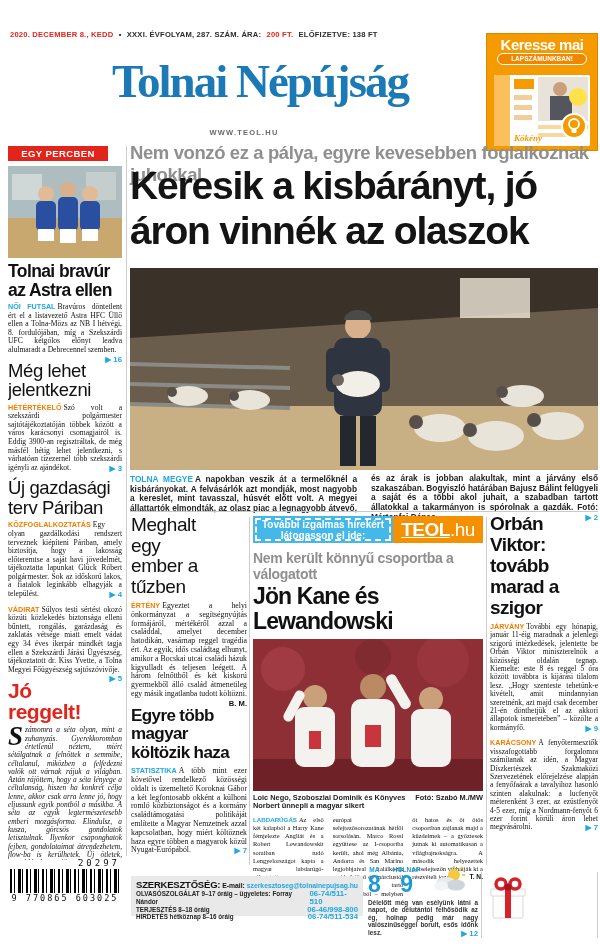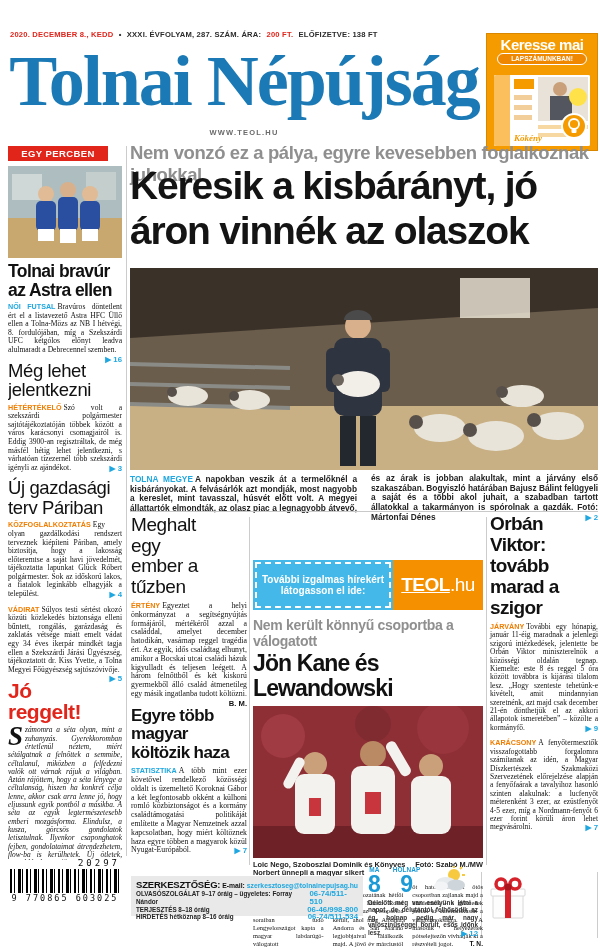--- a/index.html
+++ b/index.html
@@ -6,22 +6,22 @@
   body{width:600px;height:947px;background:#fff;font-family:"Liberation Serif",serif;}
   #page{position:relative;width:600px;height:947px;background:#fff;overflow:hidden;}
 
   
   .topbar{position:absolute;left:10px;top:30px;width:584px;font:bold 7.6px "Liberation Sans",sans-serif;color:#2b2b2b;letter-spacing:.2px;white-space:nowrap;}
   .topbar span{margin-right:3px;}
   .red{color:#e1251b;}
 
   
   .masthead{position:absolute;left:0;top:38px;width:488px;margin:0;text-align:center;
-    font-family:"Liberation Serif",serif;font-weight:bold;font-size:72px;line-height:86px;
-    color:#1b7ab5;letter-spacing:-2px;}
+    font-family:"Liberation Serif",serif;font-weight:bold;font-size:47px;line-height:86px;
+    color:#1b7ab5;letter-spacing:-2px;padding-left:16px;}
   .website{position:absolute;top:128px;left:0;width:488px;text-align:center;
     font:bold 7.5px "Liberation Sans",sans-serif;color:#6a6a6a;letter-spacing:1.2px;}
 
   
   .promo{position:absolute;left:486px;top:33px;width:112px;height:118px;background:#f59b00;
     border:1px solid #d98700;box-sizing:border-box;overflow:hidden;}
   .promo-h{font:bold 15px/17px "Liberation Sans",sans-serif;color:#fff;text-align:center;padding-top:2px;letter-spacing:-.5px;}
   .promo-badge{margin:0 auto;width:88px;background:#ef8700;border:1px solid #fff;border-radius:7px;
     color:#fff;font:bold 6.5px/8px "Liberation Sans",sans-serif;text-align:center;padding:1px 0;}
   .promo-cover{position:absolute;left:7px;top:41px;right:7px;bottom:4px;background:#fff;border-radius:2px;overflow:hidden;}
@@ -75,21 +75,21 @@
   
   .midcol{position:absolute;left:131px;top:515px;width:116px;}
   .midcol h3{margin:0 0 4px;color:#111;}
   .m-thin{font:400 19px/20.5px "Liberation Sans",sans-serif;letter-spacing:-.4px;width:86px;}
   .m-bold{font:bold 17px/18.5px "Liberation Sans",sans-serif;letter-spacing:-.6px;width:98px;margin-top:8px!important;}
   .midcol .body{font-size:7.8px;line-height:8.8px;}
   .byline{float:right;font:bold 7.6px "Liberation Sans",sans-serif;}
 
   
   .centercol{position:absolute;left:253px;top:516px;width:230px;}
-  .banner{display:flex;height:50px;margin-top:44px;}
+  .banner{display:flex;height:27px;}
   .banner-left{flex:1;background:#45b8ea;display:flex;align-items:center;justify-content:center;
     outline:2px dashed #fff;outline-offset:-4px;}
   .banner-left div{color:#fff;font:bold 10px/11px "Liberation Sans",sans-serif;text-align:center;}
   .banner-right{width:90px;background:#f59000;color:#fff;display:flex;align-items:center;justify-content:center;
     font-family:"Liberation Sans",sans-serif;font-size:19px;letter-spacing:-.5px;}
   .banner-right b{font-weight:bold;text-decoration:underline;}
   .fb-kicker{font:bold 14px "Liberation Sans",sans-serif;color:#8f8f8f;margin-top:7px;letter-spacing:-.3px;}
   .fb-headline{margin:2px 0 5px;font:bold 23px/25px "Liberation Sans",sans-serif;color:#111;letter-spacing:-.9px;}
   .fbphoto{width:230px;height:152px;}
   .fb-caption{display:flex;justify-content:space-between;gap:6px;font:bold 7.4px/8.4px "Liberation Sans",sans-serif;color:#222;margin:3px 0 5px;}

